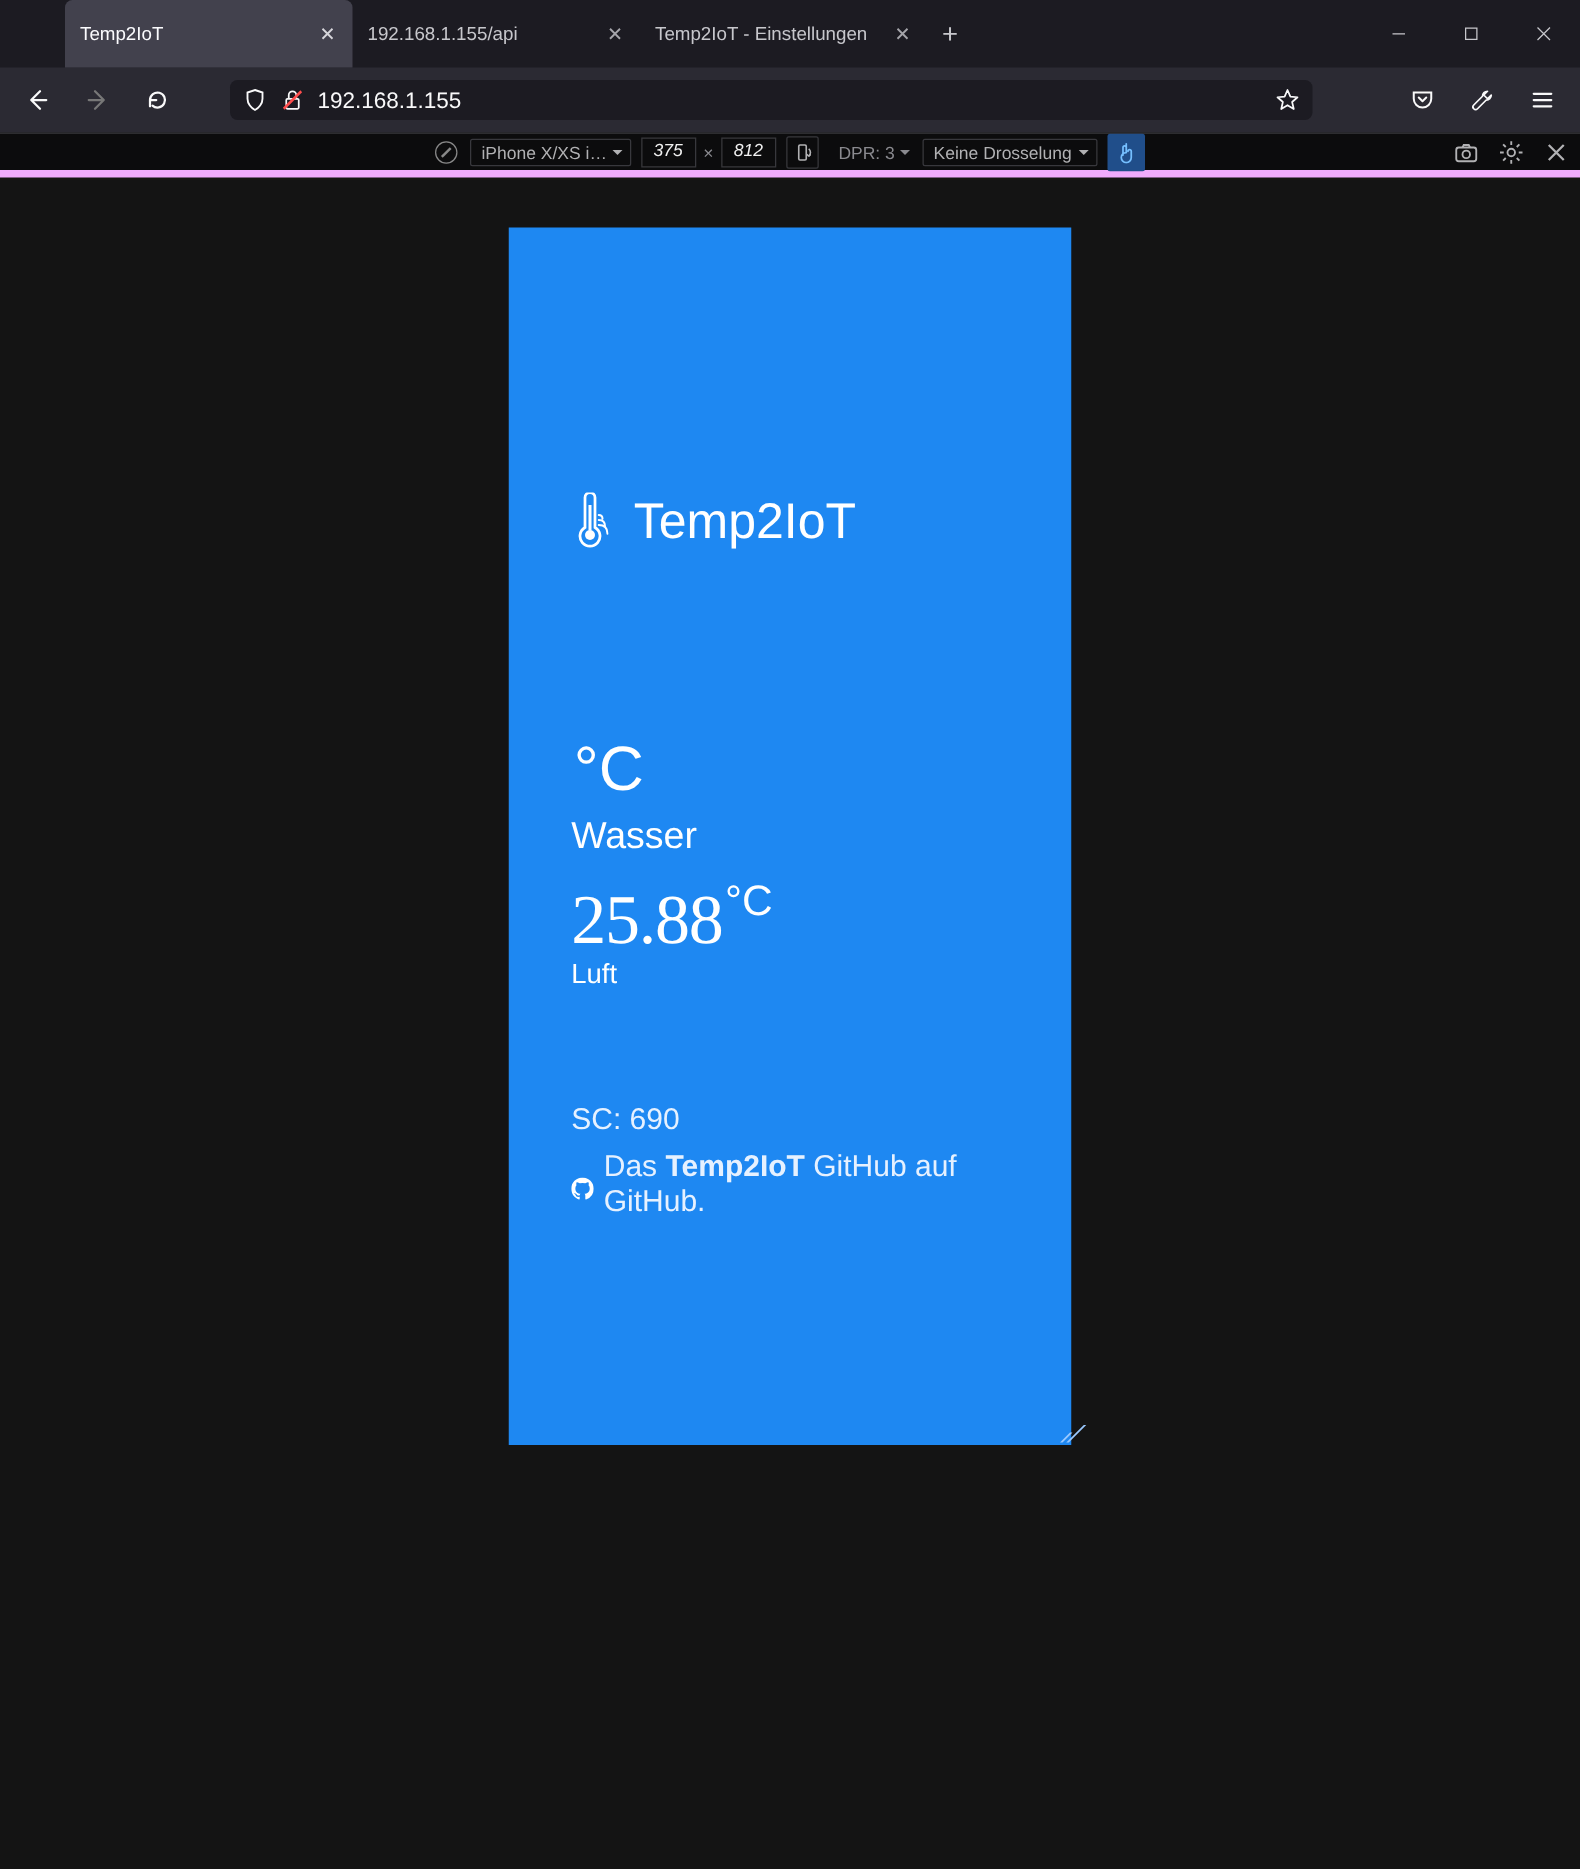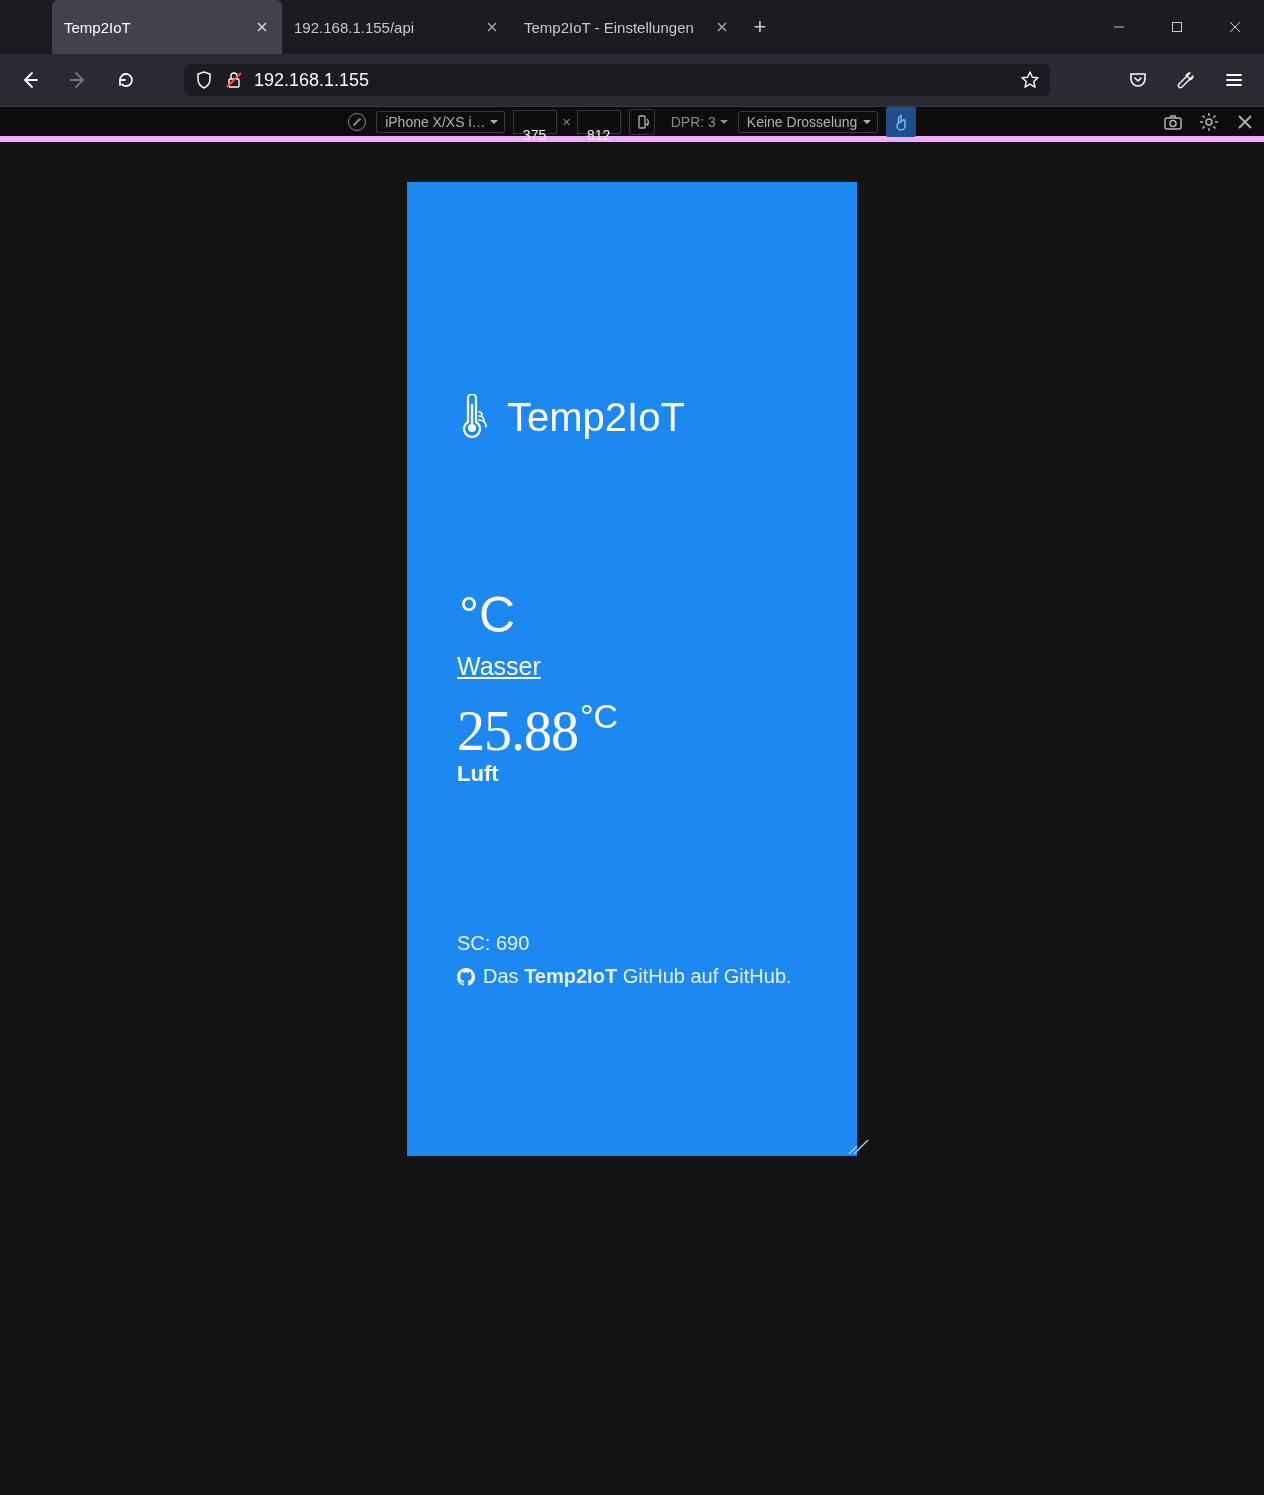--- a/index.html
+++ b/index.html
@@ -33,48 +33,48 @@
     .navbtn.disabled { color:#777; }
     .urlbar { flex: 1; height: 32px; background: #1c1b22; border-radius: 6px; display: flex; align-items: center; padding: 0 10px; gap:10px; margin: 0 60px 0 30px;}
     .urlbar .url { flex:1; color:#f9f9fa; font-size:18px; }
     .url-icon { width:20px; height:20px; display:flex; align-items:center; justify-content:center; }
 
     
     .devbar { height: 36px; background: #0c0c0d; border-top:1px solid #38383d; border-bottom:6px solid #f0abfc; display:flex; align-items:center; padding: 0 6px; gap:8px; font-size:14px; color:#b1b1b3; justify-content: center; position: relative;}
     .dev-group { display:flex; align-items:center; gap:6px; }
     .dev-select { border:1px solid #38383d; padding:2px 18px 2px 8px; border-radius:2px; color:#b1b1b3; position:relative; min-width:110px;}
     .dev-select::after{content:"";position:absolute;right:6px;top:50%;width:0;height:0;border-left:4px solid transparent;border-right:4px solid transparent;border-top:4px solid #b1b1b3;transform:translateY(-50%);}
-    .dev-num { width:44px; height:24px; border:1px solid #38383d; text-align:center; color:#f0f0f0; padding-top:16px;}
+    .dev-num { width:44px; height:24px; border:1px solid #38383d; text-align:center; color:#f0f0f0; padding-top:1px;font-style:italic;}
     .dev-x { color:#8a8a8f; }
     .dev-icon { width:26px; height:26px; display:flex; align-items:center; justify-content:center; border:1px solid transparent; border-radius:2px;}
     .dev-icon.orient{border-color:#38383d;}
     .dev-dpr { color:#8a8a8f; padding:0 14px 0 8px; position:relative;text-align:center;}
     .dev-dpr::after{content:"";position:absolute;right:2px;top:50%;width:0;height:0;border-left:4px solid transparent;border-right:4px solid transparent;border-top:4px solid #8a8a8f;transform:translateY(-50%);}
     .dev-touch{ width:30px; height:30px; background:#204e8a; display:flex; align-items:center; justify-content:center; border-radius:2px;}
     .dev-right { position:absolute; right:6px; display:flex; align-items:center; gap:10px;}
     .dev-right .dev-icon{color:#b1b1b3;}
 
     
     .stage { background:#141414; height: calc(1495px - 54px - 52px - 36px); display:flex; justify-content:center; padding-top:40px; }
     .viewport { width: 450px; height: 974px; background:#1e88f2; position:relative; color:#fff; padding: 212px 50px 0 50px; }
     .vp-header { display:flex; align-items:center; gap:20px; }
     .vp-title { font-size:40px; font-weight:400; }
     .temp-icon { width:30px; height:46px; flex-shrink:0; }
 
     .readings { margin-top: 150px; }
     .reading-primary { display:flex; align-items:flex-start; }
     .r1-val { font-size:96px; font-weight:400; line-height:1; letter-spacing:-2px;}
     .r1-unit { font-size:50px; margin-top:-4px; margin-left:2px;}
-    .r1-lbl { font-size:25px; font-weight:400; margin-top:8px;text-decoration:underline;}
+    .r1-lbl { font-size:30px; font-weight:400; margin-top:8px;}
     .reading-secondary { margin-top:22px; display:flex; align-items:flex-start;}
     .r2-val { font-size:56px; font-weight:400; line-height:1; letter-spacing:-1px;font-family:Liberation Serif, serif;}
     .r2-unit { font-size:34px; margin-top:-6px; margin-left:2px;}
-    .r2-lbl { font-size:22px; font-weight:700; margin-top:2px;}
-
-    .vp-footer { position:absolute; bottom: 168px; left:50px; right:50px; font-size:20px; }
+    .r2-lbl { font-size:22px; font-weight:400; margin-top:2px;}
+
+    .vp-footer { position:absolute; bottom: 180px; left:50px; right:50px; font-size:24px; }
     .sc-line { margin-bottom: 10px; color:#e6f1ff;}
     .gh-line { display:flex; align-items:center; gap:8px; color:#e6f1ff;}
     .gh-line .strong { font-weight:600; }
     .gh-icon { width:18px; height:18px; flex-shrink:0;}
 
     .resize-grip { position:absolute; right:2px; bottom:2px; width:18px; height:18px; }
     .resize-grip::before,.resize-grip::after{content:"";position:absolute;background:#9bc9ff;}
     .resize-grip::before{width:2px;height:14px;right:0;bottom:0;transform:skewX(-45deg);transform-origin:bottom right;}
     .resize-grip::after{width:2px;height:8px;right:5px;bottom:0;transform:skewX(-45deg);transform-origin:bottom right;}
 

